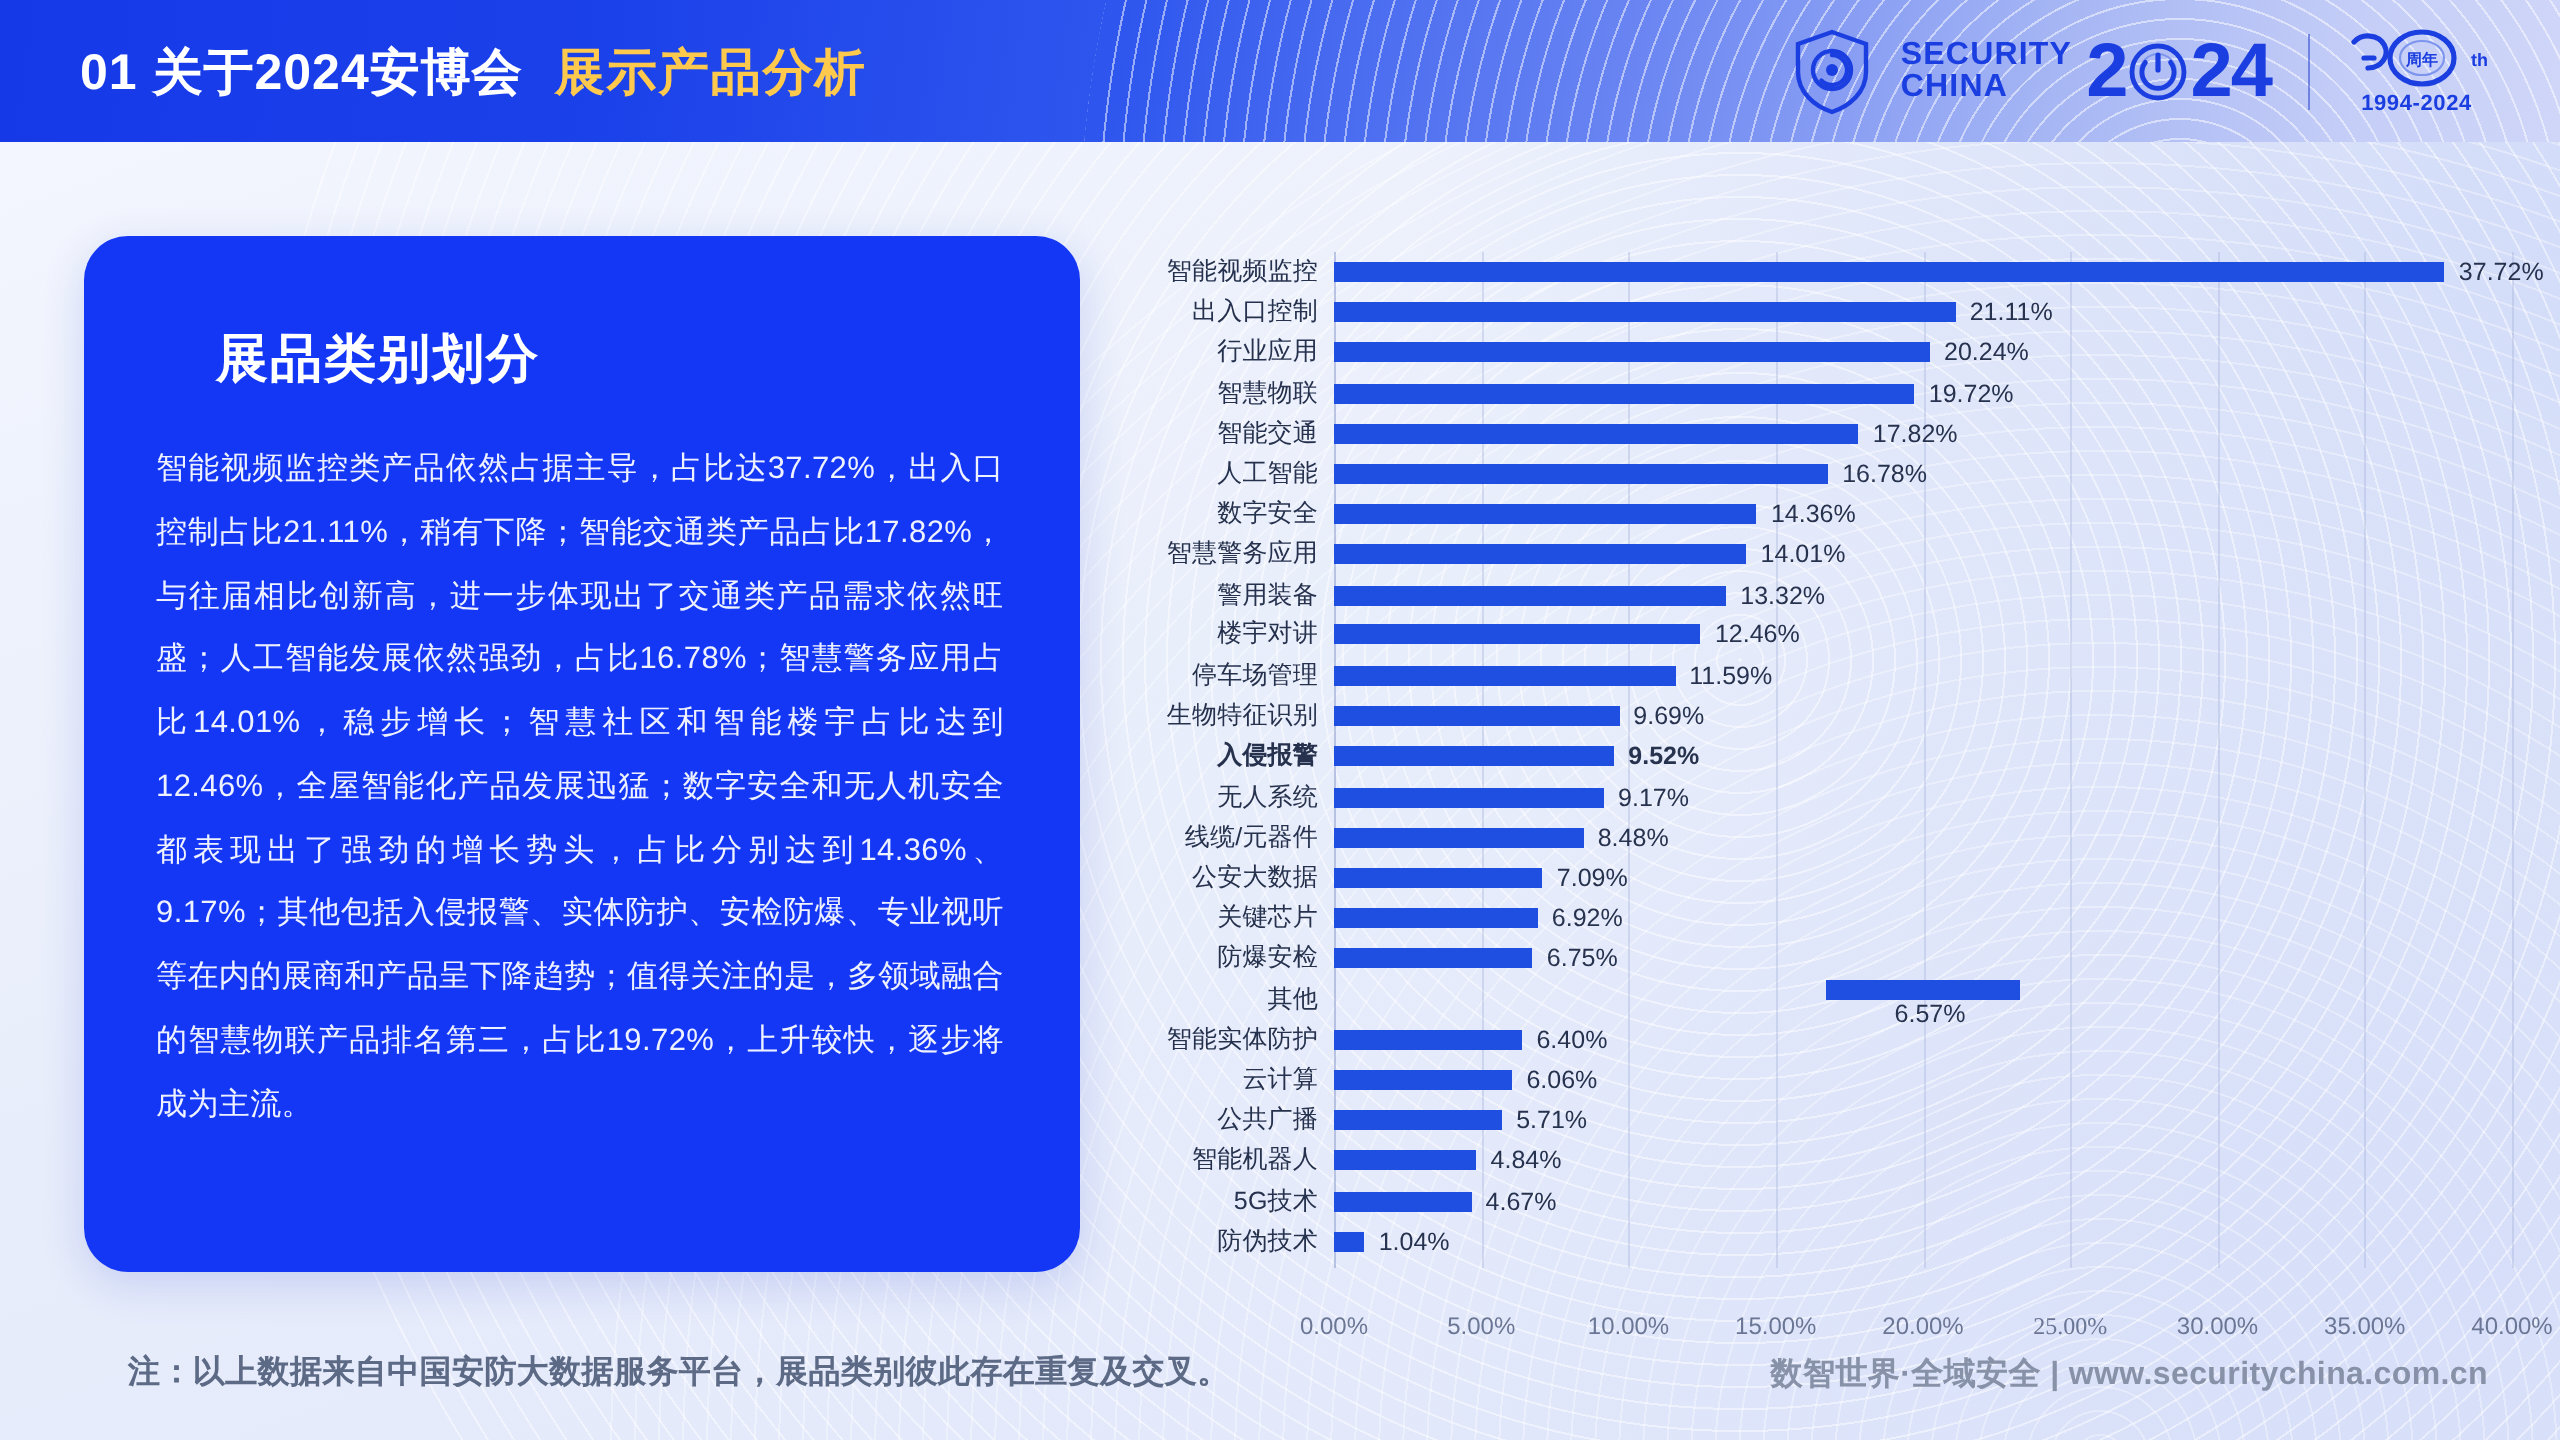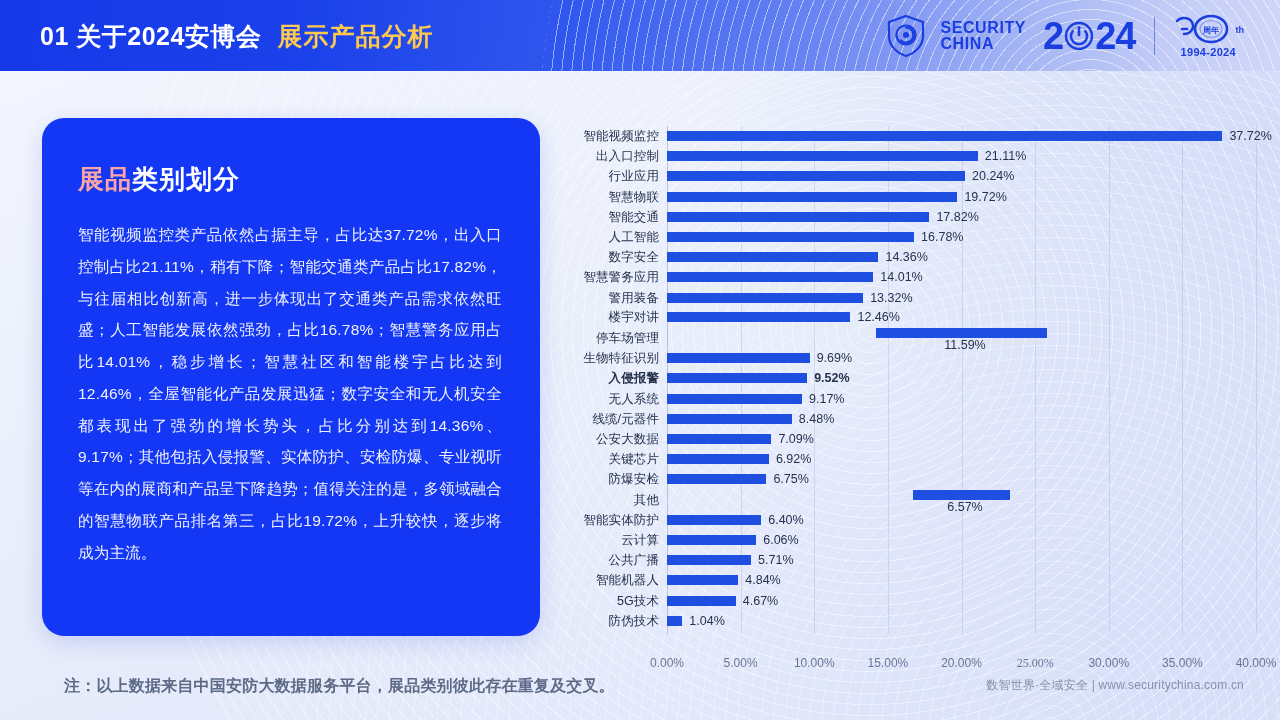--- a/index.html
+++ b/index.html
@@ -56,21 +56,21 @@
     display:flex; align-items:baseline; gap:16px; white-space:nowrap;
   }
   .hdr-main{ font-size:25px; font-weight:bold; color:#fff; letter-spacing:.5px; }
   .hdr-sub{ font-size:25px; font-weight:bold; color:#ffc94d; letter-spacing:1px; }
 
   #brand{
     position:absolute; right:36px; top:50%; transform:translateY(-50%);
     display:flex; align-items:center; gap:14px;
   }
   #brand-shield{ width:40px; height:44px; flex:none; }
-  .brand-words{ display:flex; align-items:center; gap:17px; }
+  .brand-words{ display:flex; align-items:center; gap:7px; }
   .sc-text{ display:flex; flex-direction:column; line-height:1.0; }
   .sc-text span{
     font-size:16px; font-weight:bold; color:#1b3ee0; letter-spacing:.6px;
   }
   .sc-year{
     display:flex; align-items:center; font-size:38px; font-weight:bold;
     color:#1b3ee0; letter-spacing:-1px; line-height:1;
   }
   .sc-power{ width:30px; height:30px; margin:0 1px; }
   #brand-div{ width:1px; height:38px; background:#2a46cf; opacity:.55; margin:0 4px; }
@@ -81,35 +81,35 @@
   #anniv-years{ font-size:11px; font-weight:bold; color:#1b3ee0; letter-spacing:.3px; margin-top:3px; }
 
   
   #card{
     position:absolute; left:42px; top:118px; width:498px; height:518px;
     background:#1337f5; border-radius:22px;
     padding:44px 38px 0 36px;
     box-shadow:0 6px 22px rgba(22,50,200,.16);
   }
   #card-title{ font-size:26px; font-weight:bold; letter-spacing:1px; margin-bottom:22px; }
-  #card-title .gold{ color:#fca5a5; }
+  #card-title .gold{ color:#ffffff;margin-left:30px; }
   #card-title .white{ color:#ffffff; }
   #card-body{
     color:#eef1ff; font-size:15.5px; line-height:2.05; text-align:justify;
     letter-spacing:.2px;
   }
 
   
   #note{
     position:absolute; left:64px; top:676px;
     font-size:16px; color:#5d6a86; letter-spacing:.2px;font-weight:bold;
   }
   #footer-right{
     position:absolute; right:36px; top:677px;
-    font-size:12px; color:#8791a8; letter-spacing:.2px;
+    font-size:16px; color:#8791a8; letter-spacing:.2px;font-weight:bold;
   }
 
   
   #chart{
     position:absolute; left:556px; top:126px; width:700px; height:540px;
   }
   #plot{
     position:absolute; left:111px; top:0; right:0; bottom:32px;
   }
   .gridline{
@@ -258,21 +258,21 @@
         <div class="row" style="top: 161.6px;">
           <span class="ylabel">警用装备</span>
           <div class="bar" style="width: 196.137px; background: rgb(31, 79, 224);"></div>
           <span class="vlabel">13.32%</span>
         </div>
         <div class="row" style="top: 181px;">
           <span class="ylabel">楼宇对讲</span>
           <div class="bar" style="width: 183.474px; background: rgb(31, 79, 224);"></div>
           <span class="vlabel">12.46%</span>
         </div>
-        <div class="row" style="top: 202px; flex-direction: column;">
+        <div class="row" style="top: 202px;">
           <span class="ylabel">停车场管理</span>
           <div class="bar" style="width: 170.663px; background: rgb(31, 79, 224);"></div>
           <span class="vlabel">11.59%</span>
         </div>
         <div class="row" style="top: 222.2px;">
           <span class="ylabel">生物特征识别</span>
           <div class="bar" style="width: 142.685px; background: rgb(31, 79, 224);"></div>
           <span class="vlabel">9.69%</span>
         </div>
         <div class="row" style="top: 242.4px; font-weight: bold;">

